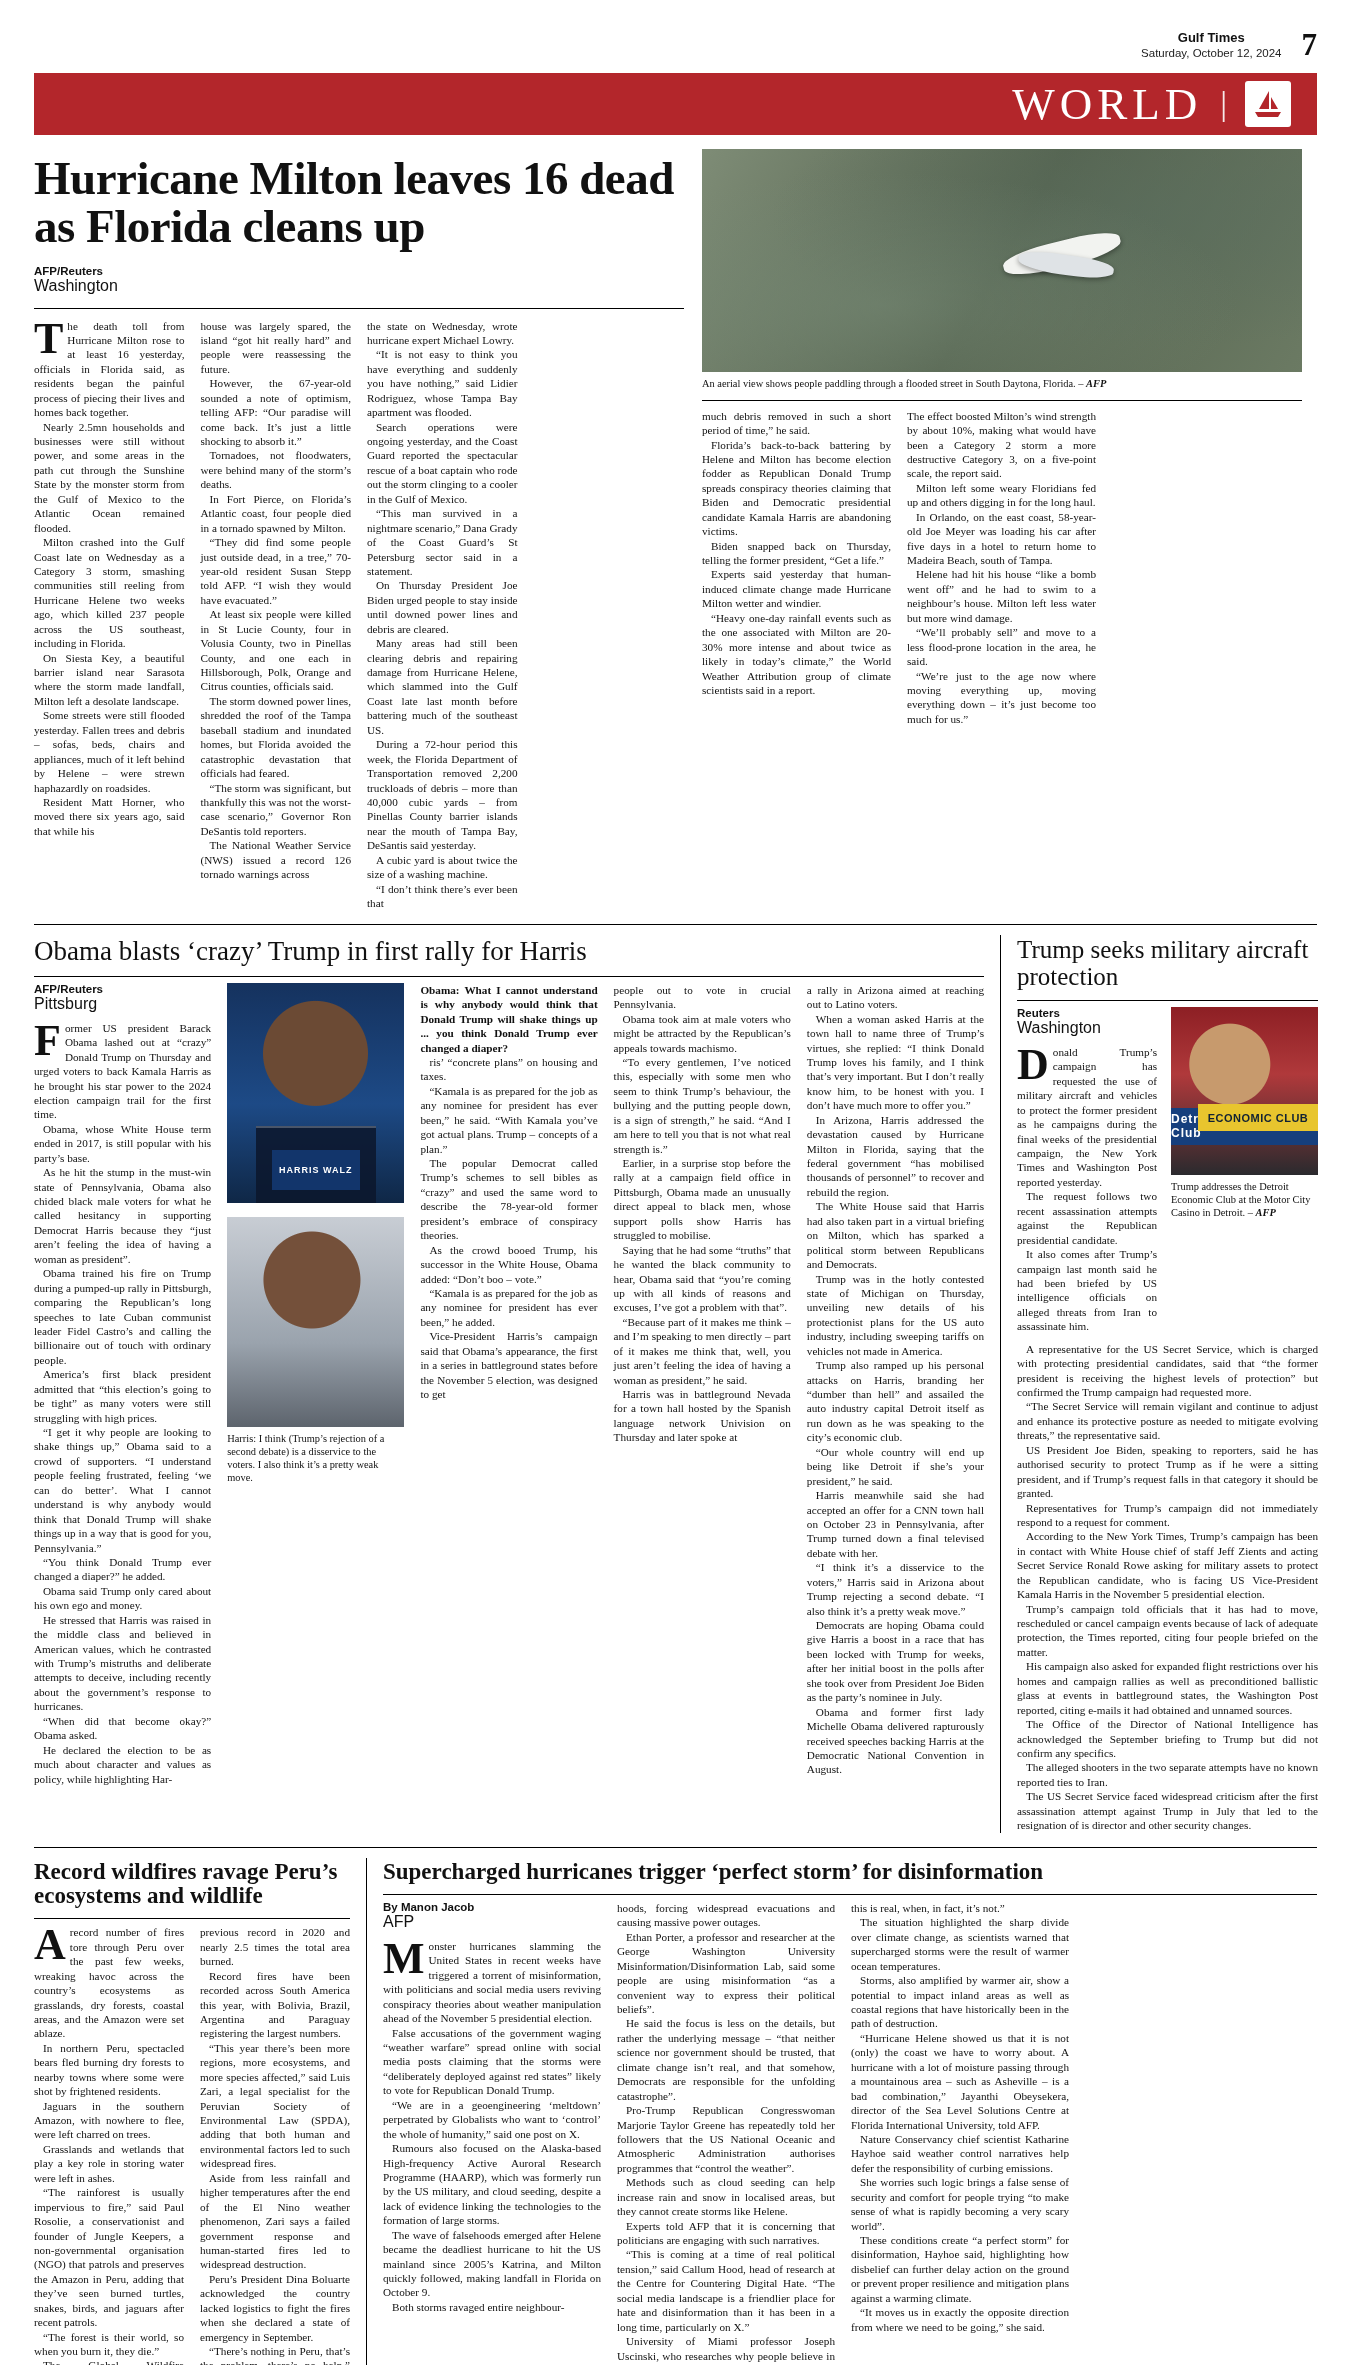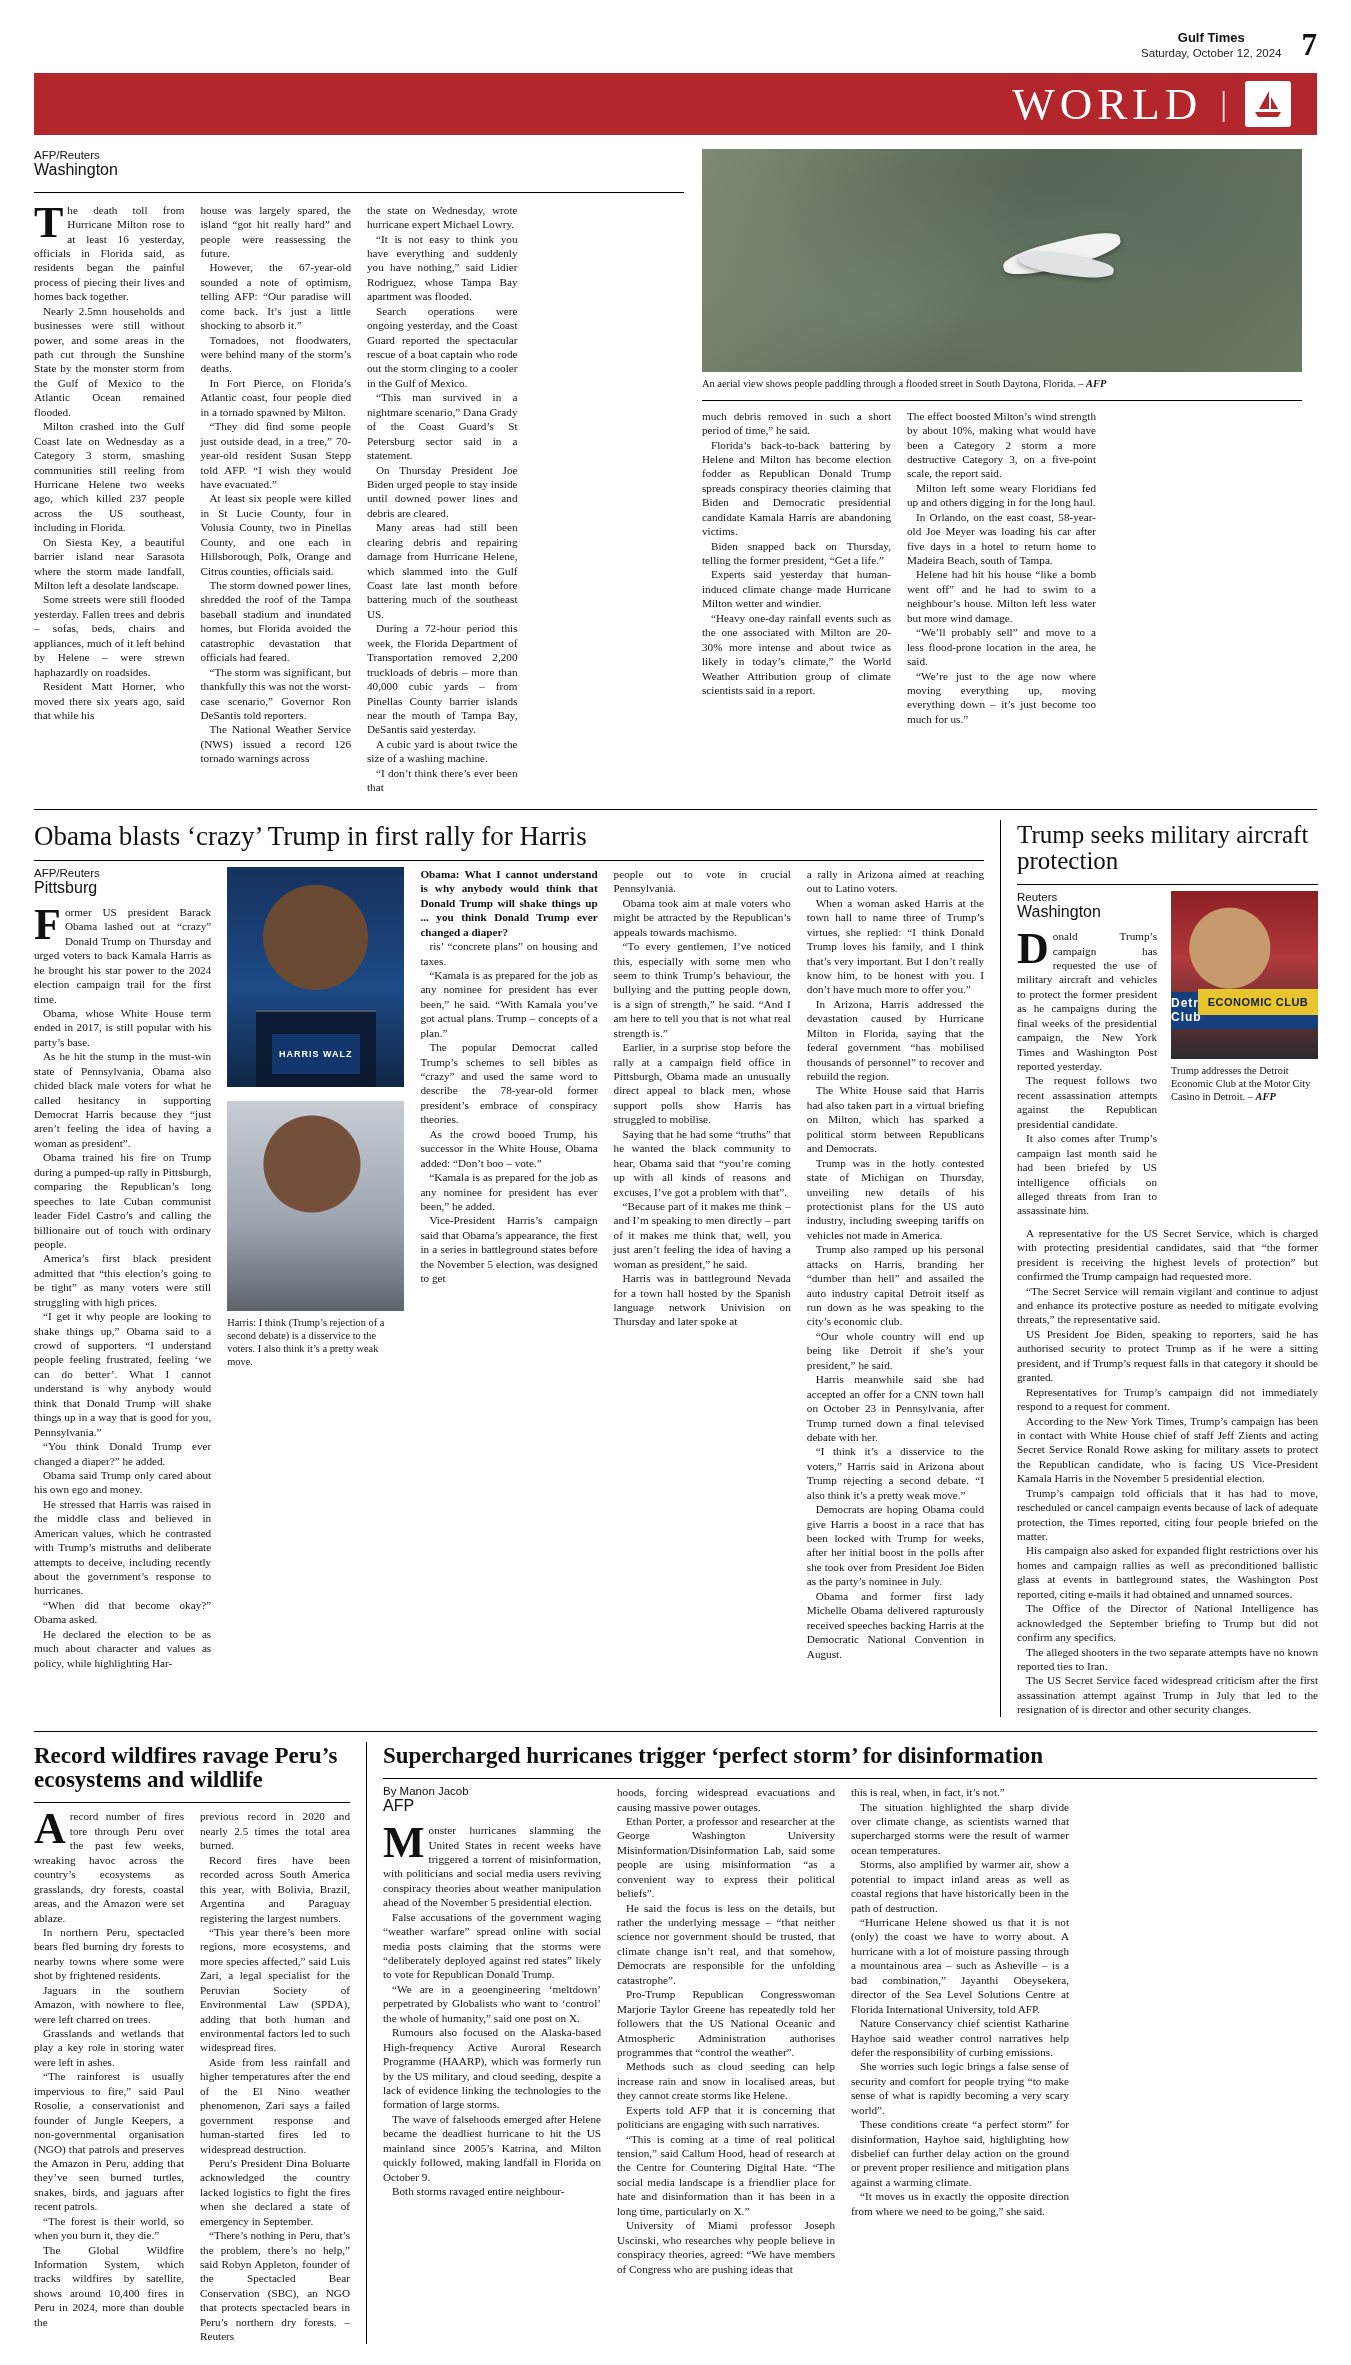--- a/index.html
+++ b/index.html
@@ -92,21 +92,21 @@
     margin: 0 0 0 0;
     text-indent: 9px;
     text-align: justify;
     font-size: 11.2px;
     line-height: 1.29;
     hyphens: auto;
   }
   .col-text p.first { text-indent: 0; }
   .byline {
     font-family: "Liberation Sans", sans-serif;
-    font-weight: normal;
+    font-weight: bold;
     font-size: 11.5px;
     margin: 0;
   }
   .byline-sub {
     font-family: "Liberation Sans", sans-serif;
     font-size: 16px;
     margin: 0 0 8px 0;
   }
   .rule-under-byline {
     border: 0;
@@ -311,20 +311,21 @@
         <path d="M18 4 L18 22 L8 22 Z" fill="#b3262b"></path>
         <path d="M20 10 L27 22 L20 22 Z" fill="#b3262b"></path>
         <path d="M4 25 L30 25 L27 30 L7 30 Z" fill="#b3262b"></path>
       </svg>
     </div>
   </div>
 
   <div class="lead">
 
     <div class="lead-left">
+      <h1 class="lead-headline">Hurricane Milton leaves 16 dead as Florida cleans up</h1>
 
       <div style="display:flex;gap:16px;">
         <div style="width:152px;">
           <div class="byline">AFP/Reuters</div>
           <div class="byline-sub">Washington</div>
         </div>
       </div>
       <hr class="rule-under-byline">
 
       <div class="lead-cols">

